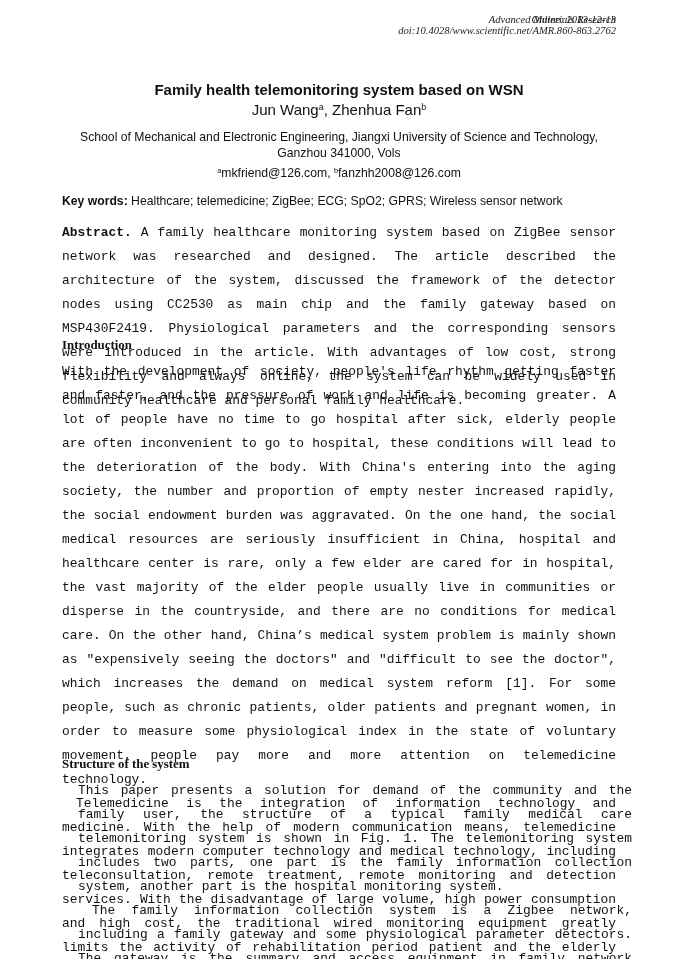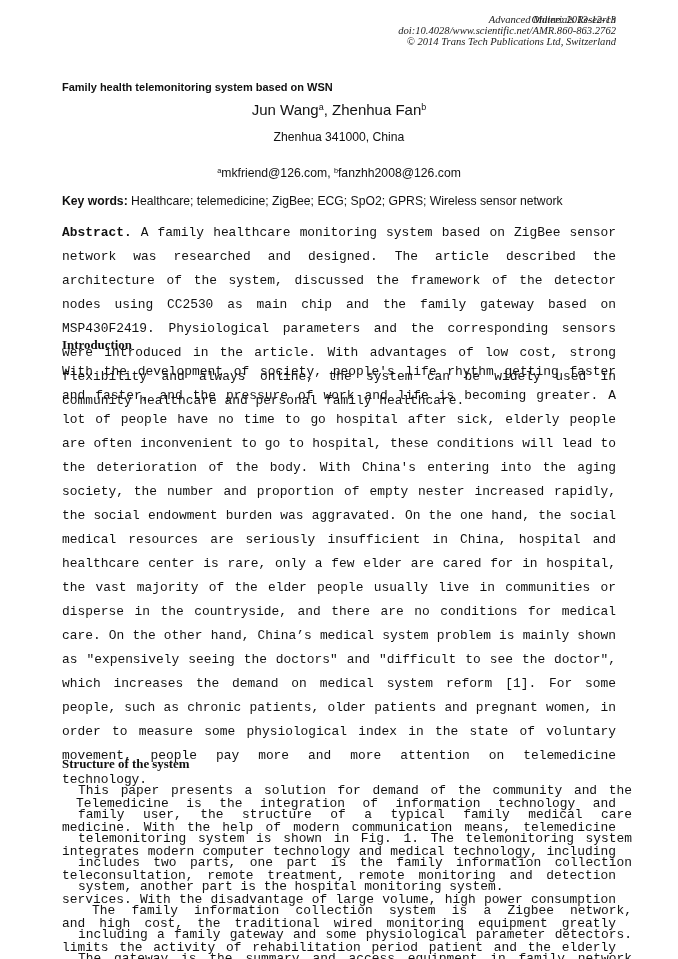--- a/index.html
+++ b/index.html
@@ -1,21 +1,21 @@
 <!DOCTYPE html>
 <html><head>
 <meta charset="utf-8">
 <style>
   html, body { margin: 0; padding: 0; background: #ffffff; }
   body { width: 678px; height: 959px; position: relative; overflow: hidden; color: #111; }
   .page { position: absolute; left: 62px; top: 0; width: 554px; }
   .hdr { position: absolute; top: 14px; left: 0; width: 554px; font-family: "Liberation Serif", serif; font-style: italic; font-size: 10.6px; line-height: 11.2px; color: #222; }
   .hdr .left div { white-space: nowrap; text-align: right; }
   .hdr .right { position: absolute; right: 0; top: 0; white-space: nowrap; }
-  .title { position: absolute; top: 81px; left: 0; width: 554px; font-family: "Liberation Sans", sans-serif; font-weight: bold; font-size: 11px; }
+  .title { position: absolute; top: 81px; left: 0; width: 554px; text-align: center; font-family: "Liberation Sans", sans-serif; font-weight: bold; font-size: 15px; }
   .authors { position: absolute; top: 101px; left: 0; width: 554px; text-align: center; font-family: "Liberation Sans", sans-serif; font-size: 15px; }
   .authors sup, .emails sup { font-size: 0.6em; vertical-align: 0.55em; line-height: 0; }
   .affil { position: absolute; top: 130px; left: -8px; width: 570px; text-align: center; font-family: "Liberation Sans", sans-serif; font-size: 12.2px; line-height: 15.5px; }
   .emails { position: absolute; top: 166px; left: 0; width: 554px; text-align: center; font-family: "Liberation Sans", sans-serif; font-size: 12.2px; }
   .keywords { position: absolute; top: 194px; left: 0; width: 554px; font-family: "Liberation Sans", sans-serif; font-size: 12.2px; white-space: nowrap; }
   .keywords b { font-weight: bold; }
   .body-text { font-family: Liberation Mono, monospace; font-size: 12.9px; line-height: 24px; text-align: justify; }
   .abstract { position: absolute; top: 221px; left: 0; width: 554px; }
   .abstract b { font-weight: bold; }
   .sec-head { position: absolute; left: 0; font-family: "Liberation Serif", serif; font-weight: bold; font-size: 12.9px; }
@@ -28,33 +28,33 @@
 </style>
 </head>
 <body>
 
 <div class="page">
 
   <div class="hdr">
     <div class="left">
       <div>Advanced Materials Research</div>
       <div>doi:10.4028/www.scientific.net/AMR.860-863.2762</div>
-      <div>© 2014 Trans Tech Publications Ltd, Switzerland</div>
     </div>
     <div class="right">Online: 2013-12-13</div>
   </div>
 
   <div class="title">Family health telemonitoring system based on WSN</div>
 
   <div class="authors">
     <span>Jun Wang</span><sup>a</sup><span>, </span><span>Zhenhua Fan</span><sup>b</sup>
   </div>
 
   <div class="affil">
-    <div>Zhenhua 341000, China</div>
+    <div>School of Mechanical and Electronic Engineering, Jiangxi University of Science and Technology,</div>
+    <div>Ganzhou 341000, Vols</div>
   </div>
 
   <div class="emails">
     <sup>a</sup><span>mkfriend@126.com</span><span>, </span><sup>b</sup><span>fanzhh2008@126.com</span>
   </div>
 
   <div class="keywords">
     <b>Key words:</b><span> Healthcare; telemedicine; ZigBee; ECG; SpO2; GPRS; Wireless sensor network</span>
   </div>
 

